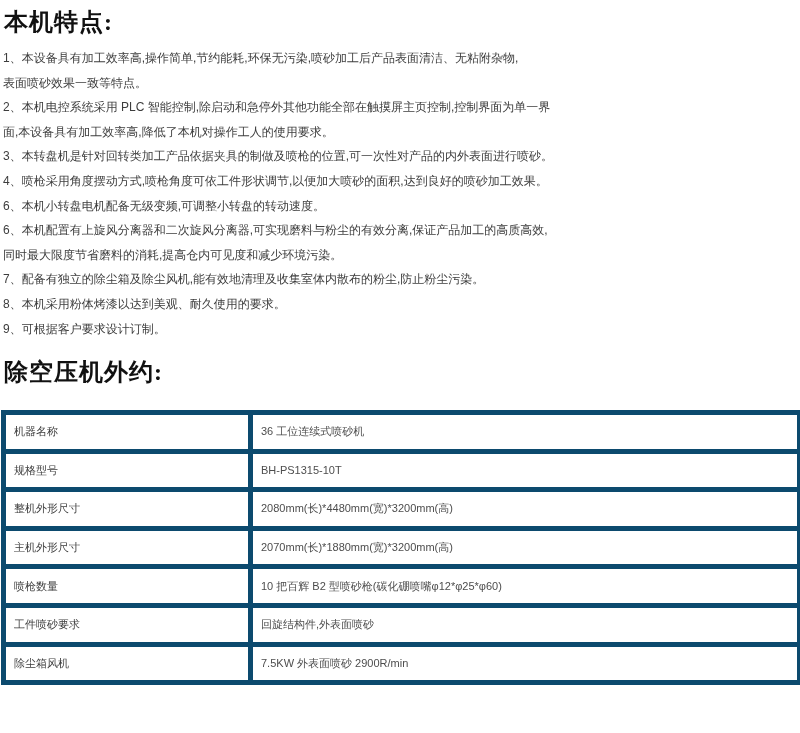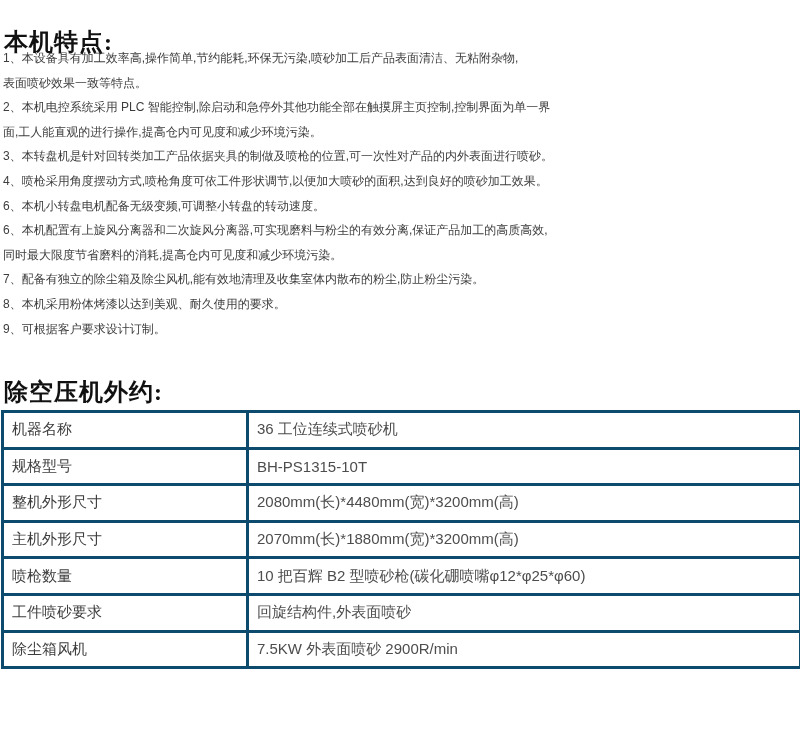--- a/index.html
+++ b/index.html
@@ -22,21 +22,20 @@
   }
   .section-title {
     position: absolute;
     left: 4px;
     font-family: "Liberation Serif", serif;
     font-weight: 700;
     font-size: 24px;
     letter-spacing: 1px;
     color: #111111;
     white-space: nowrap;
-    margin-top: 20px;
   }
   #features-title { top: 6px; }
   #parameters-title { top: 356px; }
   .features-lines {
     position: absolute;
     left: 3px;
     top: 46px;
     width: 797px;
   }
   .feature-line {
@@ -49,24 +48,24 @@
   }
   table.params {
     position: absolute;
     left: 1px;
     top: 410px;
     width: 801px;
     border-collapse: collapse;
     table-layout: fixed;
   }
   table.params td {
-    border: 3px solid #0c4a6e;
+    border: 5px solid #0c4a6e;
     height: 33.6px;
     padding: 0 4px 0 8px;
-    font-size: 15px;
+    font-size: 11px;
     vertical-align: middle;
     white-space: nowrap;
     overflow: hidden;
     margin-top: 40px;
   }
   td.param-label {
     width: 230px;
     color: #3d3d3d;
   }
   td.param-value {
@@ -78,21 +77,21 @@
 <body>
 
 <div class="doc">
 
   <div id="features-title" class="section-title">本机特点:</div>
 
   <div class="features-lines">
     <div class="feature-line">1、本设备具有加工效率高,操作简单,节约能耗,环保无污染,喷砂加工后产品表面清洁、无粘附杂物,</div>
     <div class="feature-line">表面喷砂效果一致等特点。</div>
     <div class="feature-line">2、本机电控系统采用 PLC 智能控制,除启动和急停外其他功能全部在触摸屏主页控制,控制界面为单一界</div>
-    <div class="feature-line">面,工人能直观的进行操作,提高仓内可见度和减少环境污染。</div>
+    <div class="feature-line">面,本设备具有加工效率高,降低了本机对操作工人的使用要求。</div>
     <div class="feature-line">3、本转盘机是针对回转类加工产品依据夹具的制做及喷枪的位置,可一次性对产品的内外表面进行喷砂。</div>
     <div class="feature-line">4、喷枪采用角度摆动方式,喷枪角度可依工件形状调节,以便加大喷砂的面积,达到良好的喷砂加工效果。</div>
     <div class="feature-line">6、本机小转盘电机配备无级变频,可调整小转盘的转动速度。</div>
     <div class="feature-line">6、本机配置有上旋风分离器和二次旋风分离器,可实现磨料与粉尘的有效分离,保证产品加工的高质高效,</div>
     <div class="feature-line">同时最大限度节省磨料的消耗,提高仓内可见度和减少环境污染。</div>
     <div class="feature-line">7、配备有独立的除尘箱及除尘风机,能有效地清理及收集室体内散布的粉尘,防止粉尘污染。</div>
     <div class="feature-line">8、本机采用粉体烤漆以达到美观、耐久使用的要求。</div>
     <div class="feature-line">9、可根据客户要求设计订制。</div>
   </div>
 

